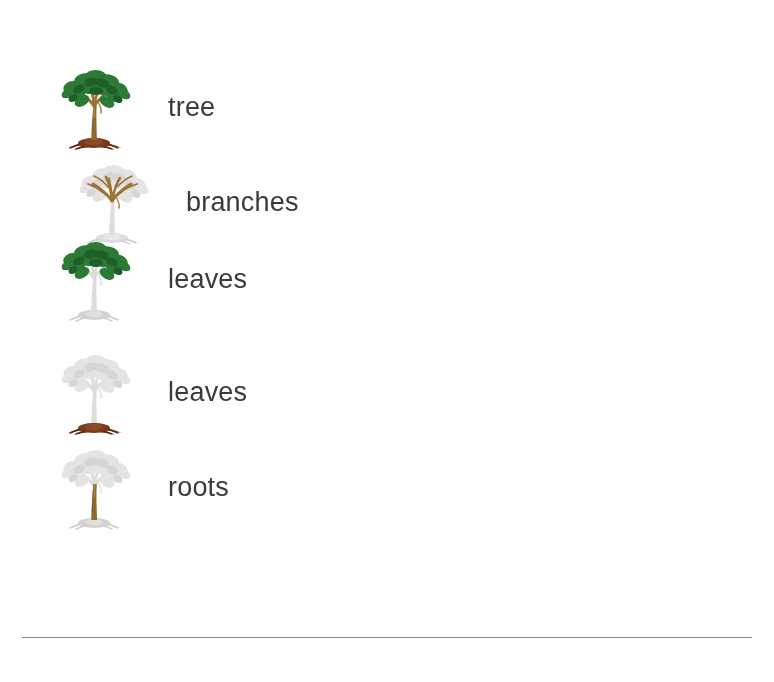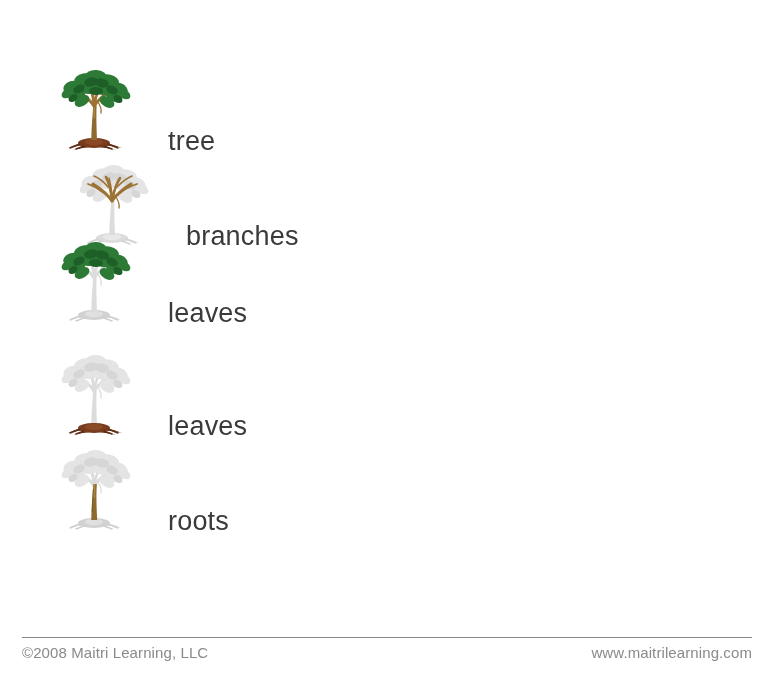--- a/index.html
+++ b/index.html
@@ -9,21 +9,21 @@
     font-family:"Liberation Sans","DejaVu Sans",sans-serif;
     overflow:hidden;
     position:relative;
   }
   #card{position:absolute;inset:0;}
 
   
   .row{
     position:absolute;
     left:0;width:774px;height:95px;
-    display:flex;align-items:flex-end;
+    display:flex;align-items:center;
   }
   .fig-wrap{
     position:relative;
     width:96px;height:95px;
     margin-left:46px;
     flex:0 0 auto;
   }
   .fig-wrap svg{display:block;width:96px;height:95px;}
 
   .label{
@@ -326,16 +326,14 @@
 
         <path d="M45.2 80 C45.6 66 46.6 54 47.4 44 L50.8 44 C50.2 54 50.4 66 51.2 80 Z" fill="#8f6a2e"></path>
         <path d="M47.4 58 C47.2 52 47.6 48 48 44 L49.4 44 C49.2 49 49 54 49.2 58 Z" fill="#a98340"></path>
         <path d="M46.2 72 C46.4 64 46.9 56 47.3 49" stroke="#6e5020" stroke-width="0.7" fill="none"></path>
       </svg>
     </div>
     <div class="label">roots</div>
   </div>
 
   <div id="divider"></div>
-  <div class="foot-text" id="foot-left">©2008 Maitri Learning, LLC</div>
-  <div class="foot-text" id="foot-right">www.maitrilearning.com</div>
 
 </div>
 
 </body></html>

